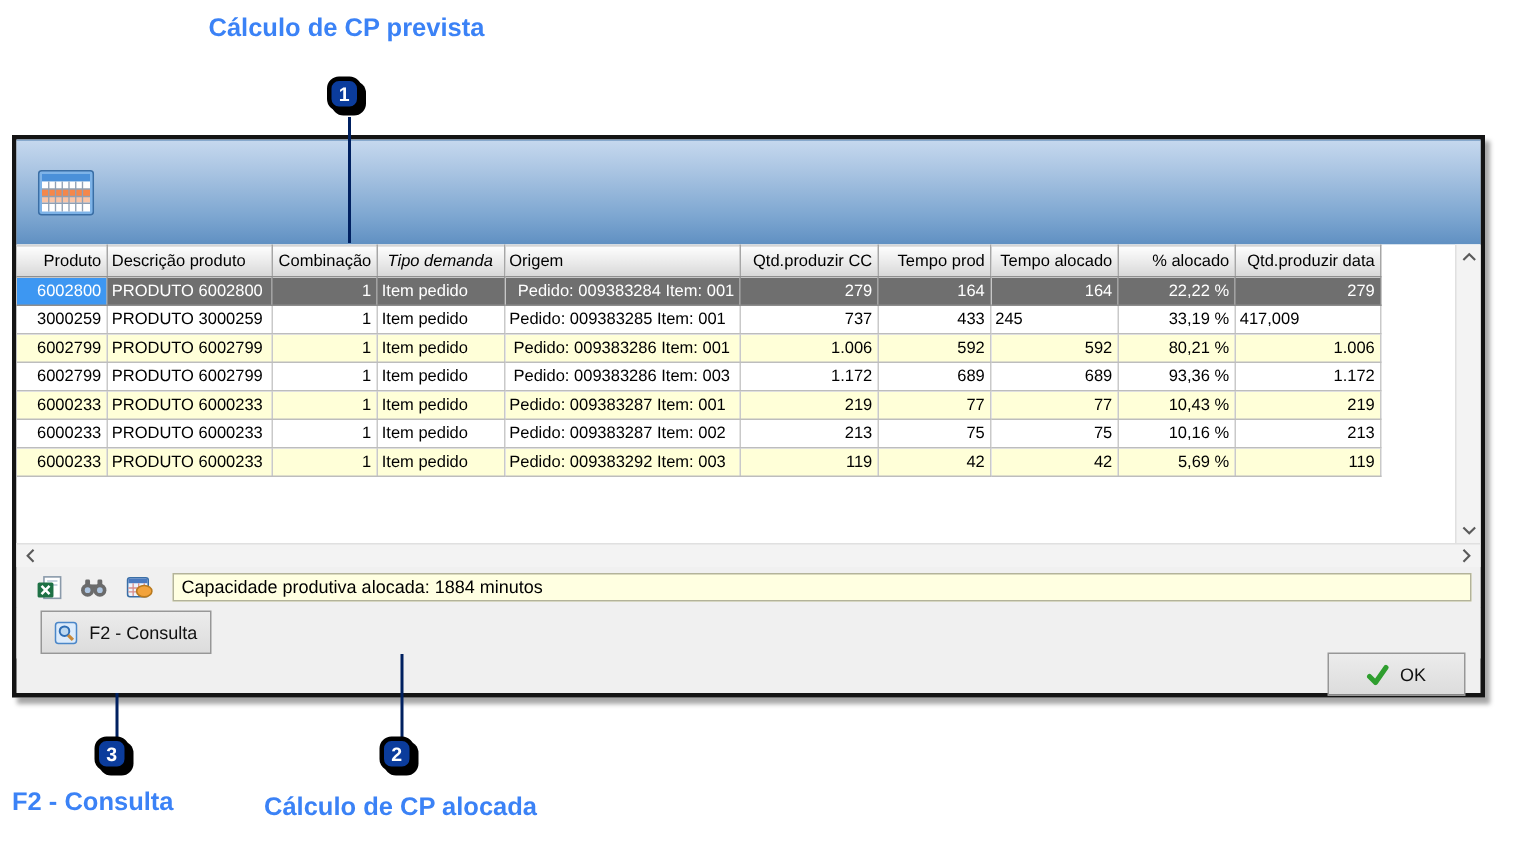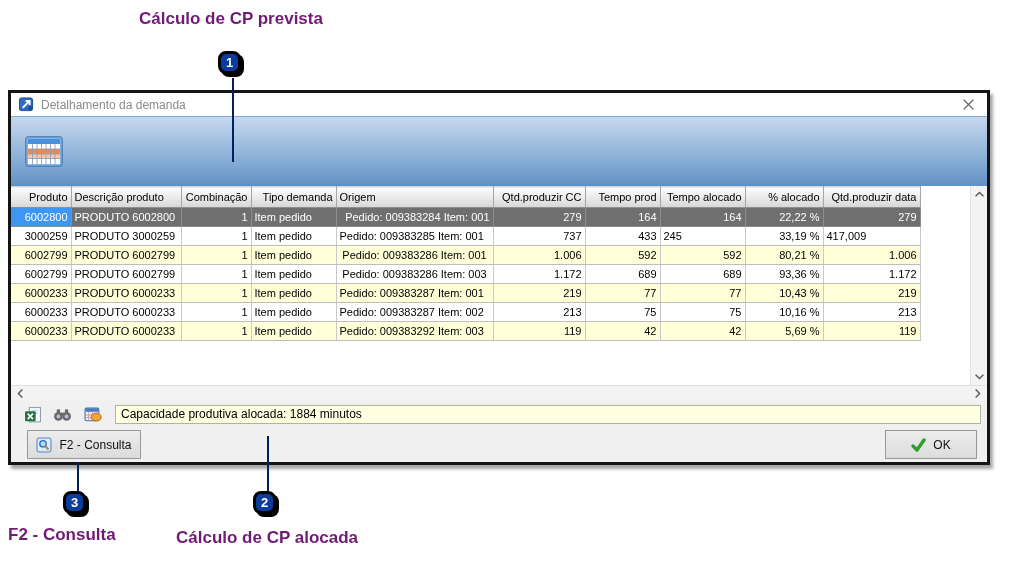--- a/index.html
+++ b/index.html
@@ -1,20 +1,20 @@
 <!DOCTYPE html>
 <html><head>
 <meta charset="utf-8">
 <style>
   * { box-sizing: border-box; margin: 0; padding: 0; }
   body { font-family: "Liberation Sans", sans-serif; background: #fff; }
   .stage { position: relative; width: 1020px; height: 570px; background: #fff; overflow: hidden; }
 
   
-  .callout-label { position: absolute; font-weight: bold; font-size: 17px; color: #701a75; z-index: 7; white-space: nowrap; }
+  .callout-label { position: absolute; font-weight: bold; font-size: 17px; color: #3b82f6; z-index: 7; white-space: nowrap; }
   #label1 { left: 139px; top: 9px; }
   #label2 { left: 176px; top: 528px; }
   #label3 { left: 8px;  top: 525px; }
   .badge { position: absolute; width: 23px; height: 23px; background: #0b3c9c; border: 3px solid #000;
            border-radius: 8px; box-shadow: 3px 3px 0 #000; color: #fff; font-size: 13px; font-weight: bold;
            display: flex; align-items: center; justify-content: center; z-index: 6; }
   #badge1 { left: 218px; top: 51px; }
   #badge2 { left: 253px; top: 491px; }
   #badge3 { left: 63px;  top: 491px; }
   .connector { position: absolute; width: 2px; background: #002060; z-index: 5; }
@@ -58,53 +58,37 @@
   .tool-icon { width: 19px; height: 19px; display: flex; align-items: center; justify-content: center; }
   .status-field { flex: 1; margin-left: 2px; margin-right: 6px; height: 19px; line-height: 17px;
                   background: #ffffe1; border: 1px solid #b3b39a; font-size: 12px; color: #000; padding: 0 5px;
                   white-space: nowrap; overflow: hidden; }
 
   .bottombar { position: relative; height: 34px; background: #f0f0f0; }
   .btn { position: absolute; top: 2px; height: 29px; background: linear-gradient(180deg,#ececec,#dcdcdc);
          border: 1px solid #979797; display: flex; align-items: center; justify-content: center; gap: 7px;
          font-size: 12px; color: #111; font-family: "Liberation Sans", sans-serif; }
   #btn-consulta { left: 16px; width: 114px; }
-  #btn-ok { right: 10px; width: 92px; }
+  #btn-ok { right: 10px; width: 92px; margin-top: 28px; }
 </style>
 </head>
 <body>
 
 <div class="stage">
 
   <div class="callout-label" id="label1">Cálculo de CP prevista</div>
   <div class="callout-label" id="label2">Cálculo de CP alocada</div>
   <div class="callout-label" id="label3">F2 - Consulta</div>
 
   <div class="connector" id="line1"></div>
   <div class="connector" id="line2"></div>
   <div class="connector" id="line3"></div>
 
   <div class="dialog">
 
-    <div class="titlebar">
-      <span class="app-wrap" style="display:flex;">
-        <svg width="15" height="15" viewBox="0 0 16 16">
-          <rect x="0.5" y="1" width="14" height="13.5" rx="2" fill="#3069c6" stroke="#1d4a94"></rect>
-          <path d="M4 11.5 L10.5 5" stroke="#fff" stroke-width="2"></path>
-          <path d="M7 4.2 h4.3 v4.3" fill="none" stroke="#fff" stroke-width="2"></path>
-          <rect x="10" y="10" width="4" height="4" fill="#1d4a94"></rect>
-        </svg>
-      </span>
-      <span class="title">Detalhamento da demanda</span>
-      <span class="close-btn">
-        <svg width="13" height="13" viewBox="0 0 12 12">
-          <path d="M1.5 1.5 L10.5 10.5 M10.5 1.5 L1.5 10.5" stroke="#5f5f5f" stroke-width="1.3"></path>
-        </svg>
-      </span>
-    </div>
 
     <div class="header-band">
       <span class="cal-wrap">
         <svg width="38" height="31" viewBox="0 0 38 31">
           <rect x="0.8" y="0.8" width="36.4" height="29.4" rx="2" fill="#7db3e8" stroke="#3a6ea5"></rect>
           <rect x="3" y="3" width="32" height="5" fill="#4a90d9"></rect>
           <rect x="3" y="8" width="32" height="20" fill="#ffffff"></rect>
           <rect x="3" y="13" width="32" height="5" fill="#f4874b"></rect>
           <rect x="3" y="18" width="32" height="4" fill="#f9c4a6"></rect>
           <g stroke="#8fa0b5" stroke-width="0.9">
@@ -122,21 +106,21 @@
       </span>
     </div>
 
     <div class="table-region">
       <table class="grid">
         <thead>
             <tr id="head-row">
               <th style="width: 60px; text-align: right;">Produto</th>
               <th style="width: 110px; text-align: left;">Descrição produto</th>
               <th style="width: 70px; text-align: right;">Combinação</th>
-              <th style="width: 85px; text-align: right;">Tipo demanda</th>
+              <th style="width: 85px; text-align: center; font-style: italic;">Tipo demanda</th>
               <th style="width: 157px; text-align: left;">Origem</th>
               <th style="width: 92px; text-align: right;">Qtd.produzir CC</th>
               <th style="width: 75px; text-align: right;">Tempo prod</th>
               <th style="width: 85px; text-align: right;">Tempo alocado</th>
               <th style="width: 78px; text-align: right;">% alocado</th>
               <th style="width: 97px; text-align: right;">Qtd.produzir data</th>
               <th class="filler"></th>
             </tr>
           </thead>
         <tbody id="table-body">

